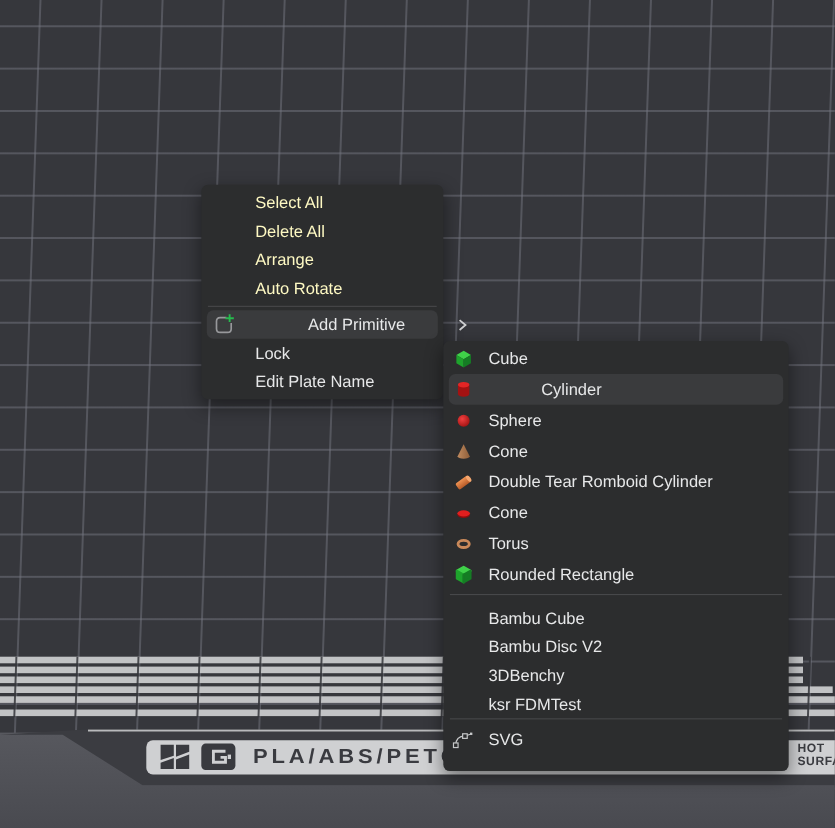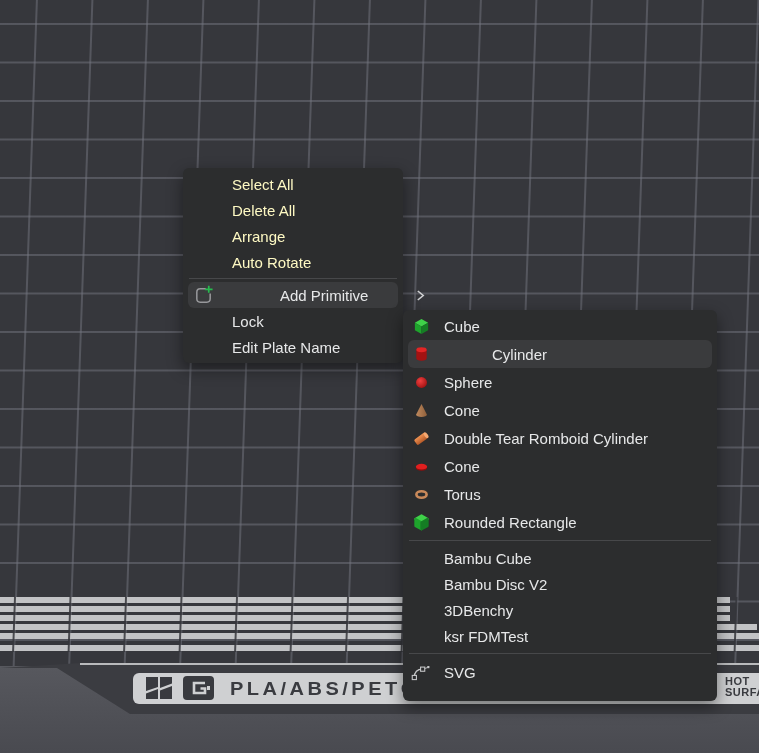--- a/index.html
+++ b/index.html
@@ -38,21 +38,21 @@
   .hot-text{left:592px;top:3px;font-size:11px;font-weight:bold;color:#3a3b40;
     line-height:11px;letter-spacing:.5px;white-space:nowrap;}
   
   .menu{position:absolute;background:#2c2d2e;border-radius:6px;
     box-shadow:0 6px 16px rgba(0,0,0,.45);color:#e7e8e9;font-size:15px;}
   .context-menu{left:183px;top:168px;width:220px;padding:3px 0 3px;z-index:10;}
   .submenu{left:403px;top:310px;width:314px;padding:2px 0 15px;z-index:11;}
   .row{display:flex;align-items:center;padding-left:8px;}
   .context-menu .row{height:26px;}
   .submenu .row.has-icon{height:28px;}
-  .submenu .row.no-icon{height:26px;}
+  .submenu .row.no-icon{height:26px;align-items:flex-end;}
   .row .icon-box{flex:0 0 auto;display:flex;align-items:center;justify-content:center;}
   .context-menu .icon-box{width:24px;margin-right:17px;}
   .submenu .icon-box{width:20px;margin-right:13px;}
   .row .label{flex:0 1 auto;white-space:nowrap;}
   .row.disabled{color:#fef9c3;}
   .row.highlight{background:#3a3b3d;border-radius:6px;margin:0 5px;padding-left:3px;gap:48px;}
   .row .chevron{margin-left:auto;margin-right:12px;display:flex;align-items:center;}
   .sep{border-top:1px solid #47484a;margin:4px 6px;}
   .context-menu .sep{margin:3px 6px;}
 </style>

